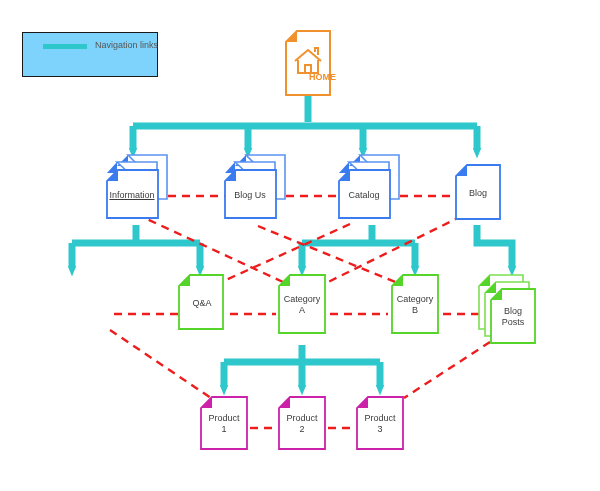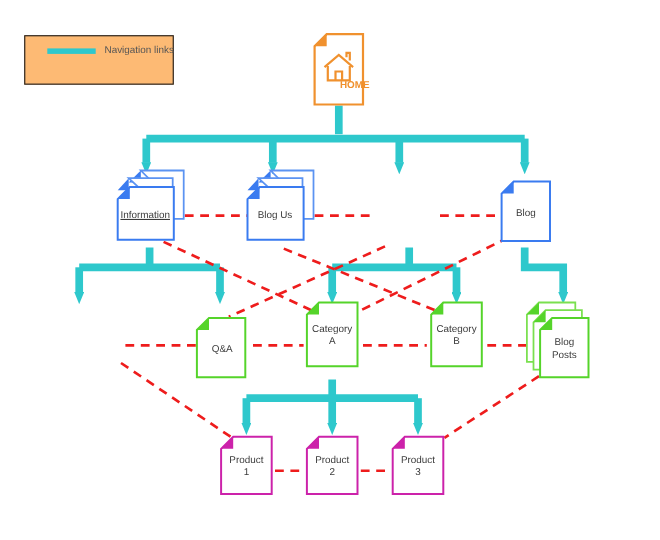--- a/index.html
+++ b/index.html
@@ -23,21 +23,21 @@
     line-height:10.5px;
     pointer-events:none;
     white-space:pre-line;
   }
   .home-label{
     position:absolute;left:0;right:0;text-align:center;
     color:#f0912e;font-size:9px;line-height:10px;font-weight:bold;
   }
   #legend{
     position:absolute;left:22px;top:32px;width:136px;height:45px;
-    border:1px solid #1a1a1a;background:#fdba74;box-sizing:border-box;
+    border:1px solid #1a1a1a;background:#7dd3fc;box-sizing:border-box;
   }
   .lg-row{position:absolute;left:0;width:136px;height:16px;}
   .lg-swatch{position:absolute;left:20px;top:6px;width:44px;height:5px;}
   .lg-dash{position:absolute;left:20px;top:7px;width:44px;height:0;
     border-top:3px dashed #ee1c1c;}
   .lg-text{position:absolute;left:72px;top:2px;font-size:9px;color:#555;}
 </style>
 </head>
 <body>
 
@@ -138,31 +138,42 @@
       <path d="M22,1 H61 V45 H33 V12 Z" fill="#ffffff" stroke="#5b93f2" stroke-width="1.6"></path>
       <path d="M22,1 L22,12 L11,12 Z" fill="#3a7bf0"></path>
       <path d="M11,8 H51 V54 H23 V19 Z" fill="#ffffff" stroke="#5b93f2" stroke-width="1.6"></path>
       <path d="M11,8 L11,19 L1,19 Z" fill="#3a7bf0"></path>
       <path d="M12,16 H52 V64 H1 V27 Z" fill="#ffffff" stroke="#3a7bf0" stroke-width="1.8"></path>
       <path d="M12,16 L12,27 L1,27 Z" fill="#3a7bf0"></path>
     </svg>
     <div class="nlabel" style="top:36px;right:10px;">Blog Us</div>
   </div>
 
+  <div class="node" style="left:338px;top:154px;width:62px;height:66px;">
+    <svg width="62" height="66" viewBox="0 0 62 66">
+      <path d="M22,1 H61 V45 H33 V12 Z" fill="#ffffff" stroke="#5b93f2" stroke-width="1.6"></path>
+      <path d="M22,1 L22,12 L11,12 Z" fill="#3a7bf0"></path>
+      <path d="M11,8 H51 V54 H23 V19 Z" fill="#ffffff" stroke="#5b93f2" stroke-width="1.6"></path>
+      <path d="M11,8 L11,19 L1,19 Z" fill="#3a7bf0"></path>
+      <path d="M12,16 H52 V64 H1 V27 Z" fill="#ffffff" stroke="#3a7bf0" stroke-width="1.8"></path>
+      <path d="M12,16 L12,27 L1,27 Z" fill="#3a7bf0"></path>
+    </svg>
+    <div class="nlabel" style="top:36px;right:10px;">Catalog</div>
+  </div>
 
   <div class="node" style="left:455px;top:164px;width:46px;height:56px;">
     <svg width="46" height="56" viewBox="0 0 46 56">
       <path d="M12,1 H45 V55 H1 V12 Z" fill="#ffffff" stroke="#3a7bf0" stroke-width="1.8"></path>
       <path d="M12,1 L12,12 L1,12 Z" fill="#3a7bf0"></path>
     </svg>
     <div class="nlabel" style="top:24px;">Blog</div>
   </div>
 
 
-  <div class="node" style="left:178px;top:288px;width:48px;height:56px;">
+  <div class="node" style="left:178px;top:274px;width:48px;height:56px;">
     <svg width="46" height="56" viewBox="0 0 46 56">
       <path d="M12,1 H45 V55 H1 V12 Z" fill="#ffffff" stroke="#55d42a" stroke-width="1.8"></path>
       <path d="M12,1 L12,12 L1,12 Z" fill="#55d42a"></path>
     </svg>
     <div class="nlabel" style="top:24px;">Q&amp;A</div>
   </div>
 
   <div class="node" style="left:278px;top:274px;width:48px;height:60px;">
     <svg width="48" height="60" viewBox="0 0 48 60">
       <path d="M12,1 H47 V59 H1 V12 Z" fill="#ffffff" stroke="#55d42a" stroke-width="1.8"></path>

